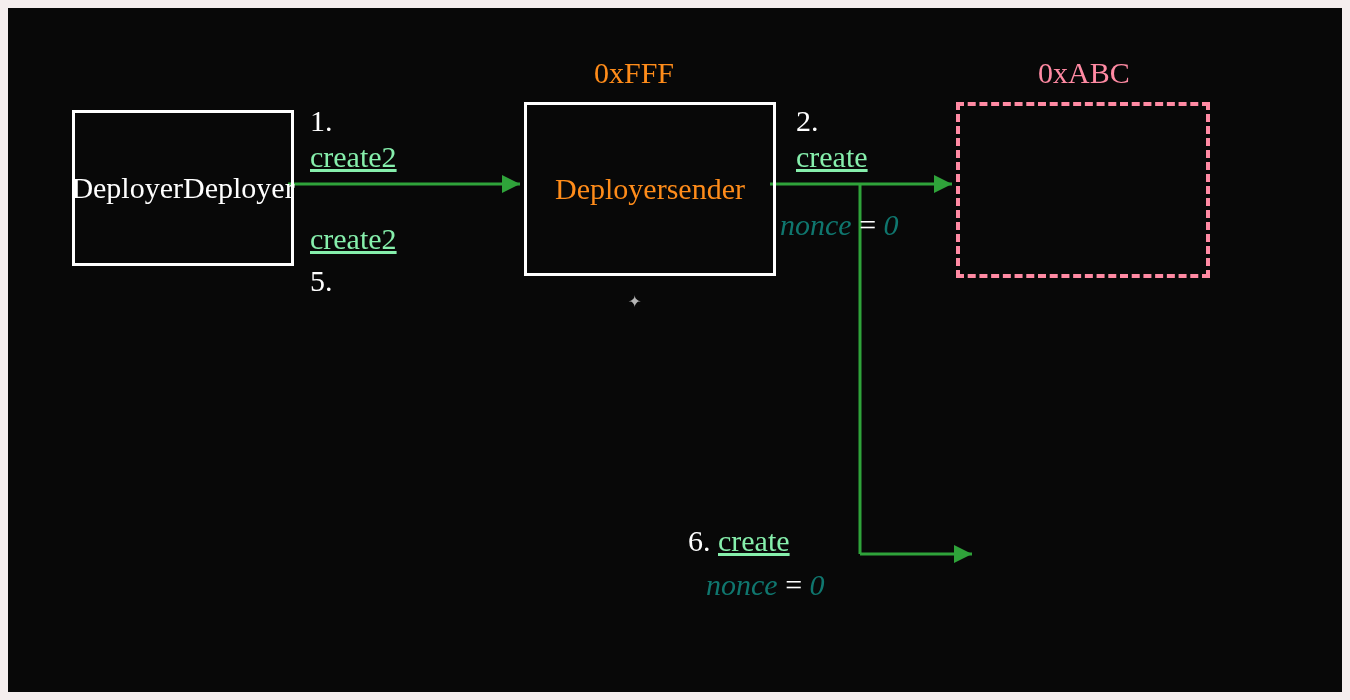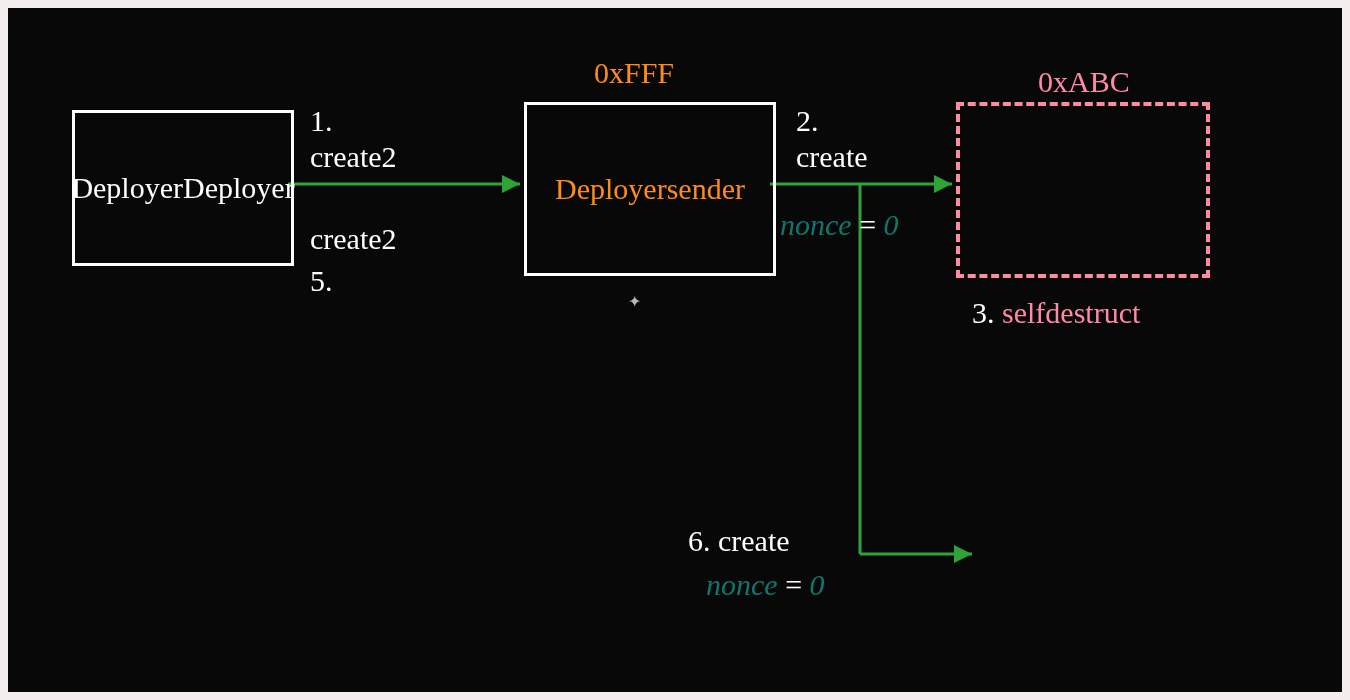--- a/index.html
+++ b/index.html
@@ -2,23 +2,23 @@
 <html><head>
 <meta charset="utf-8">
 <style>
   html,body{margin:0;padding:0;width:1350px;height:700px;background:#f5eeee;font-family:'Comic Sans MS','Segoe Script','Bradley Hand',cursive;}
   .stage{position:relative;margin:8px;width:1334px;height:684px;background:#080808;}
   .box{position:absolute;border:3px solid #fff;color:#fff;display:flex;flex-direction:row;align-items:center;justify-content:center;font-size:30px;line-height:1.25;}
   .box.orange{color:#ff8c1a;}
   .dashed{position:absolute;border:4px dashed #ff8aa3;}
   .lbl{position:absolute;font-size:30px;white-space:nowrap;}
   .c-white{color:#fff;}
-  .c-green{color:#ffffff;}
+  .c-green{color:#86efac;text-decoration:underline;}
   .c-orange{color:#ff8c1a;text-align:right;}
-  .c-pink{color:#ff8aa3;margin-top:9px;}
+  .c-pink{color:#ff8aa3;}
   .c-blue{color:#0f766e;font-style:italic;}
   svg{position:absolute;left:0;top:0;width:1334px;height:684px;pointer-events:none;}
   .arrow{stroke:#2fa33a;stroke-width:3;fill:none;}
   .arrowhead{fill:#2fa33a;}
 </style>
 </head>
 <body>
 
 <div class="stage">
 
@@ -58,24 +58,20 @@
 
   <div class="lbl c-white" style="left:788px;top:96px;">2.</div>
   <div class="lbl c-green" style="left:788px;top:132px;">create</div>
 
   <div class="lbl" style="left:772px;top:200px;">
     <span class="c-blue">nonce</span>
     <span class="c-white">=</span>
     <span class="c-blue">0</span>
   </div>
 
-  <div class="lbl" style="left:964px;top:288px;">
-    <span class="c-white">3.</span>
-    <span class="c-pink">selfdestruct</span>
-  </div>
 
   <span class="lbl c-white" style="left:620px;top:284px;font-size:16px;opacity:.7;">✦</span>
 
   <div class="lbl" style="left:680px;top:516px;">
     <span class="c-white">6.</span>
     <span class="c-green">create</span>
   </div>
   <div class="lbl" style="left:698px;top:560px;">
     <span class="c-blue">nonce</span>
     <span class="c-white">=</span>

